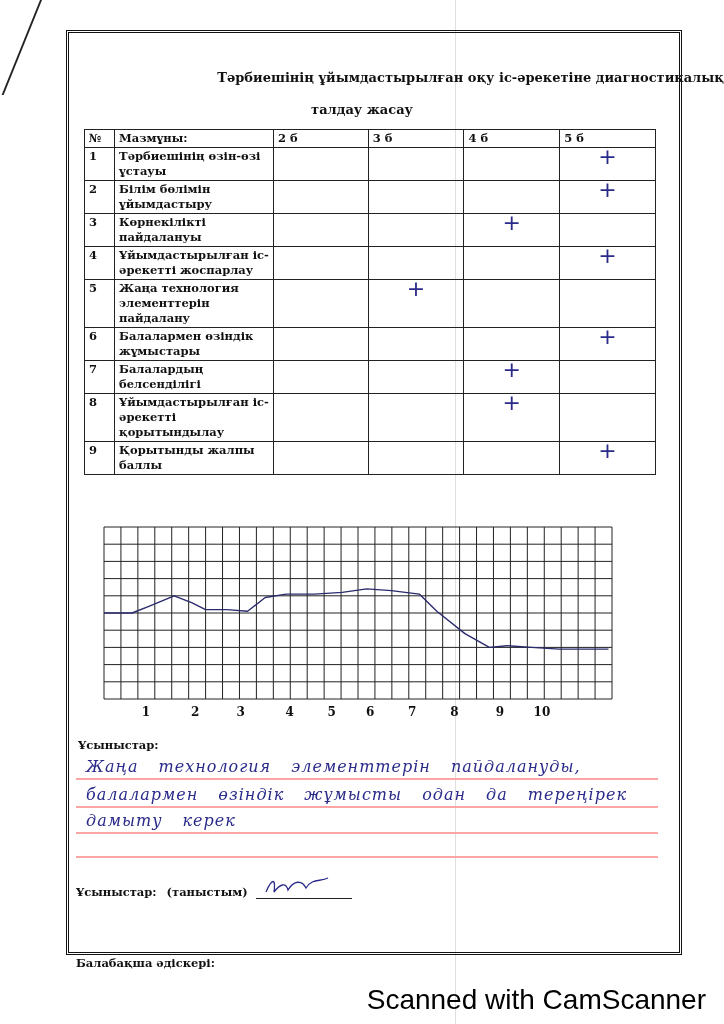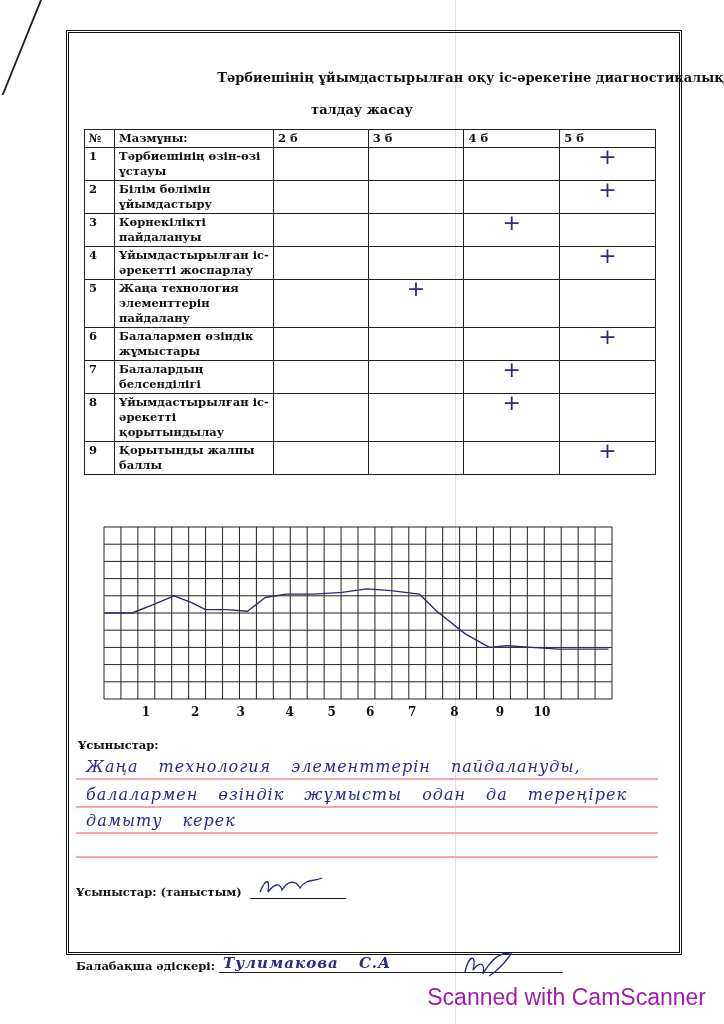--- a/index.html
+++ b/index.html
@@ -19,21 +19,21 @@
   .mark { color:#2a2a8a; font-family:"DejaVu Sans", sans-serif; font-weight:normal; font-size:22px; line-height:15px; display:block; text-align:center; }
   .chart { position:absolute; left:104px; top:527px; }
   .chart svg { overflow:visible; }
   .xlab { font-family:"DejaVu Serif", serif; font-weight:bold; font-size:12px; fill:#111; }
   .rec-label { position:absolute; left:78px; top:738px; font-size:11.5px; font-weight:bold; }
   .rec-line { position:absolute; left:76px; width:582px; border-bottom:2px solid #fca5a5; height:26px; }
   .hand { font-family:"DejaVu Serif", serif; font-style:italic; color:#2a2a8a; font-size:16px; letter-spacing:1px; word-spacing:14px; position:absolute; left:10px; bottom:2px; white-space:nowrap; }
   .sig-row { position:absolute; left:76px; font-size:11.5px; font-weight:bold; }
   .sig-field { display:inline-block; border-bottom:1px solid #222; position:relative; height:16px; vertical-align:bottom; }
   .sig-field .hand { font-size:15px; bottom:0; left:4px; }
-  .footer { position:absolute; right:18px; top:984px; font-family:"Liberation Sans", sans-serif; font-size:23px; color:#a21caf; }
+  .footer { position:absolute; right:18px; top:984px; font-family:"Liberation Sans", sans-serif; font-size:28px; color:#000000; }
 </style>
 </head>
 <body>
 
 <div class="corner-line"></div>
 <div class="fold"></div>
 <div class="sheet"></div>
 
 <div class="title l1">Тәрбиешінің ұйымдастырылған оқу іс-әрекетіне диагностикалық</div>
 <div class="title l2">талдау жасау</div>
@@ -210,31 +210,25 @@
 </div>
 <div class="rec-line" style="top:806px;">
   <span class="hand">дамыту керек</span>
 </div>
 <div class="rec-line" style="top:830px;">
   <span class="hand"></span>
 </div>
 
 <div class="sig-row" style="top:882px;">
   <span>Ұсыныстар:</span>
-  <span style="">(таныстым)</span>
+  <span style="margin-left:6px;">(таныстым)</span>
   <span class="sig-field" style="width:96px; margin-left:4px;">
     <svg width="70" height="22" style="position:absolute; left:6px; bottom:0;">
       <path d="M4 16 C 10 2, 14 2, 12 16 C 18 8, 24 6, 26 14 C 32 4, 40 4, 44 12 C 50 2, 58 6, 66 2" stroke="#2a2a8a" stroke-width="1.3" fill="none"></path>
     </svg>
   </span>
 </div>
 
 <div class="sig-row" style="top:956px;">
   <span>Балабақша әдіскері:</span>
-  <span class="sig-field" style="width:344px;">
-    <span class="hand">Тулимакова С.А</span>
-    <svg width="60" height="28" style="position:absolute; left:240px; bottom:-6px;">
-      <path d="M6 22 C 10 4, 18 4, 14 20 C 22 10, 26 14, 24 24 C 34 6, 44 2, 52 4 C 46 12, 40 20, 30 26" stroke="#2a2a8a" stroke-width="1.3" fill="none"></path>
-    </svg>
-  </span>
 </div>
 
 <div class="footer">Scanned with CamScanner</div>
 
 </body></html>

